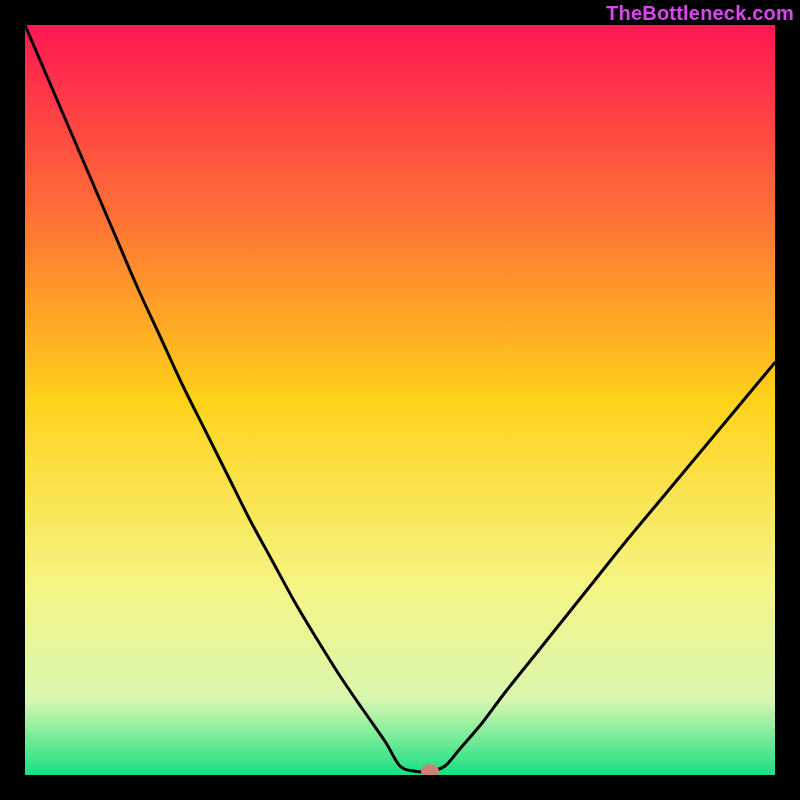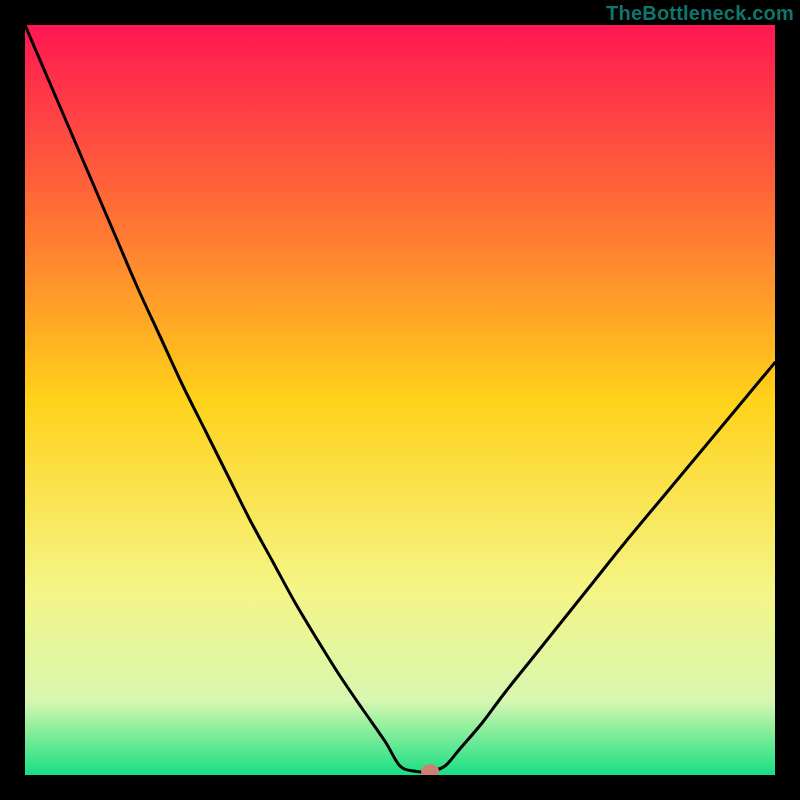--- a/index.html
+++ b/index.html
@@ -24,21 +24,21 @@
     height: 750px;
     
   }
   .watermark {
     position: absolute;
     top: 2px;
     right: 6px;
     font-family: Arial, Helvetica, sans-serif;
     font-size: 20px;
     font-weight: 600;
-    color: #0f766e;
+    color: #d946ef;
     letter-spacing: 0.2px;
   }
 </style>
 </head>
 <body>
 
 <div class="frame">
 
   <div class="watermark">TheBottleneck.com</div>
 

